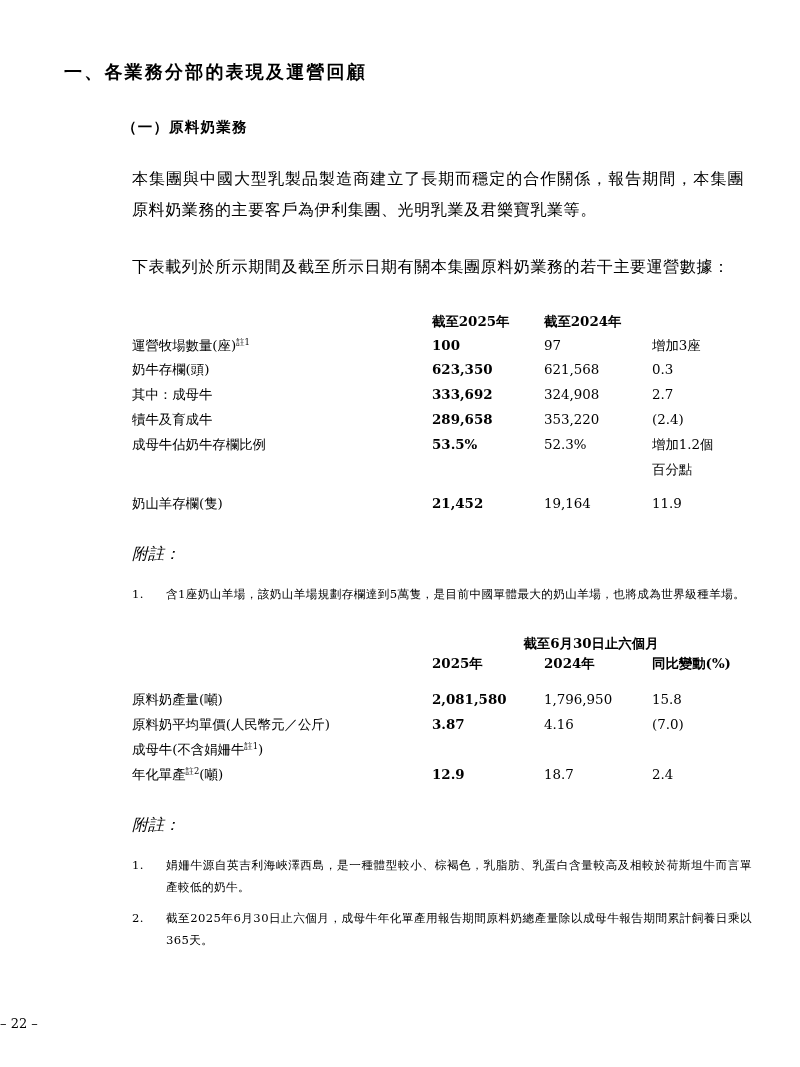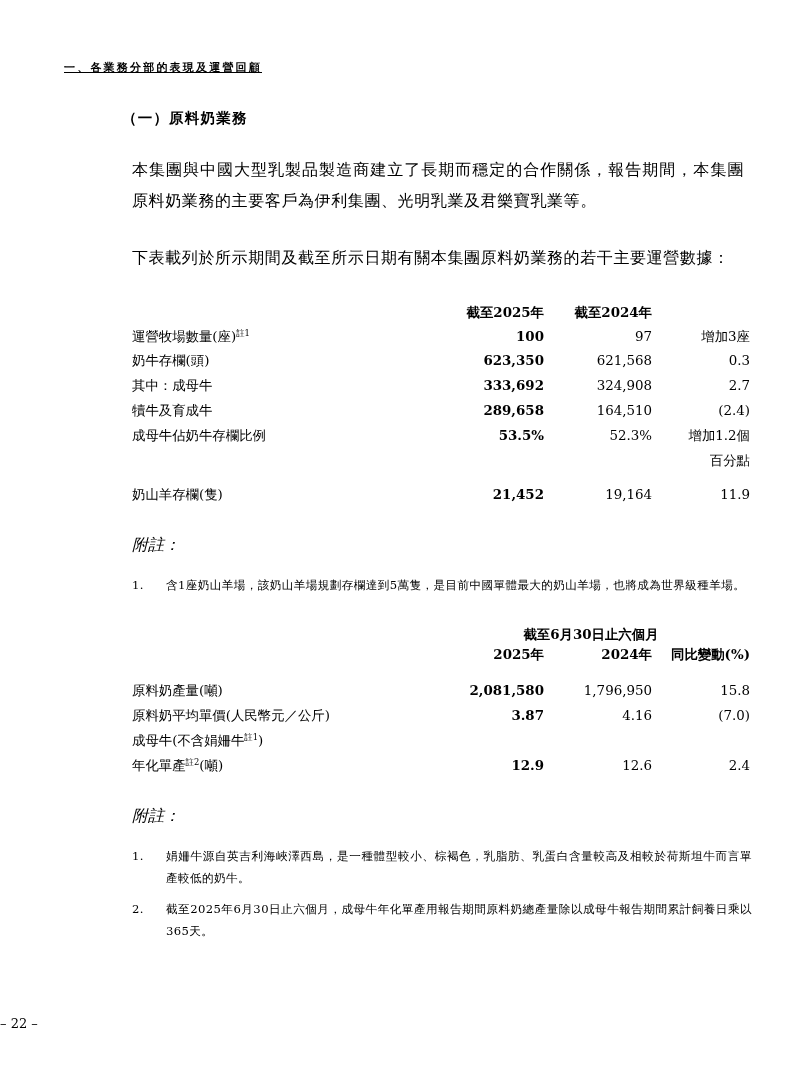--- a/index.html
+++ b/index.html
@@ -16,25 +16,24 @@
     overflow: hidden;
   }
   .page {
     position: relative;
     width: 800px;
     height: 1067px;
     box-sizing: border-box;
     padding: 52px 64px 0 56px;
   }
   .h1 {
-    font-size: 11px;
+    font-size: 18px;
     font-weight: bold;
     letter-spacing: 2.2px;
     margin: 8px 0 0 8px;
-    text-decoration: underline;
   }
   .h2 {
     font-size: 14.5px;
     font-weight: bold;
     letter-spacing: 1.2px;
     margin: 34px 0 0 66px;
   }
   .para {
     font-size: 16px;
     line-height: 1.95;
@@ -62,21 +61,20 @@
     white-space: nowrap;
   }
   .hdr-row2 td {
     font-weight: bold;
     font-size: 13.4px;
     padding-bottom: 14px;
     white-space: nowrap;
   }
   .c-label { text-align: left; }
   .c-num {
-    text-align: right;
     white-space: nowrap;
   }
   .col-a { width: 300px; }
   .col-b { width: 112px; }
   .col-c { width: 108px; }
   .col-d { width: 98px; }
   .body-row td {
     font-size: 13.4px;
     line-height: 1.78;
     padding-top: 1px;
@@ -171,21 +169,21 @@
     </tr>
     <tr class="body-row">
       <td class="c-label">其中：成母牛</td>
       <td class="c-num bold">333,692</td>
       <td class="c-num reg">324,908</td>
       <td class="c-num reg">2.7</td>
     </tr>
     <tr class="body-row">
       <td class="c-label indent2">犢牛及育成牛</td>
       <td class="c-num bold">289,658</td>
-      <td class="c-num reg">164,510</td>
+      <td class="c-num reg">353,220</td>
       <td class="c-num reg">(2.4)</td>
     </tr>
     <tr class="body-row">
       <td class="c-label">成母牛佔奶牛存欄比例</td>
       <td class="c-num bold">53.5%</td>
       <td class="c-num reg">52.3%</td>
       <td class="c-num reg">增加1.2個</td>
     </tr>
     <tr class="body-row">
       <td class="c-label"></td>
@@ -244,21 +242,21 @@
     </tr>
     <tr class="body-row">
       <td class="c-label">成母牛(不含娟姍牛<sup class="fn">註1</sup>)</td>
       <td class="c-num bold"></td>
       <td class="c-num reg"></td>
       <td class="c-num reg"></td>
     </tr>
     <tr class="body-row">
       <td class="c-label indent1">年化單產<sup class="fn">註2</sup>(噸)</td>
       <td class="c-num bold">12.9</td>
-      <td class="c-num reg">12.6</td>
+      <td class="c-num reg">18.7</td>
       <td class="c-num reg">2.4</td>
     </tr>
   </tbody>
     </table>
 
   <div class="note-label">附註：</div>
 
   <div class="notes">
     <div class="note-item">
       <div class="note-num">1.</div>

